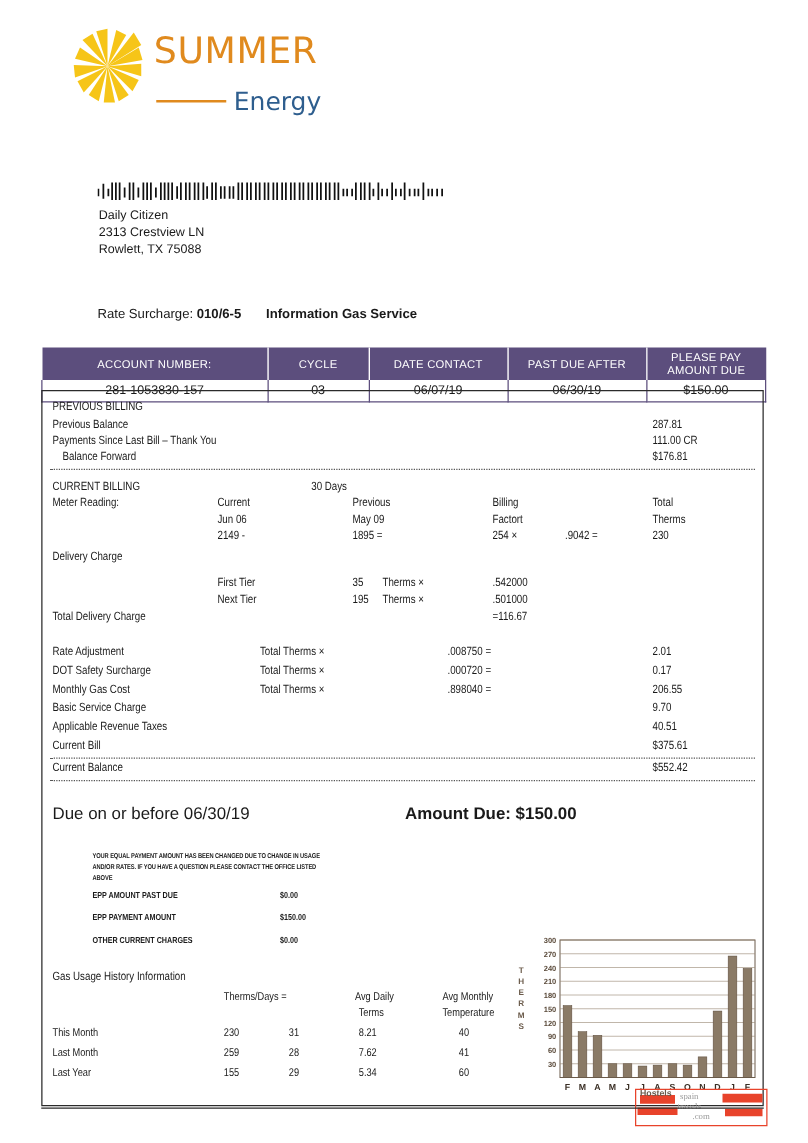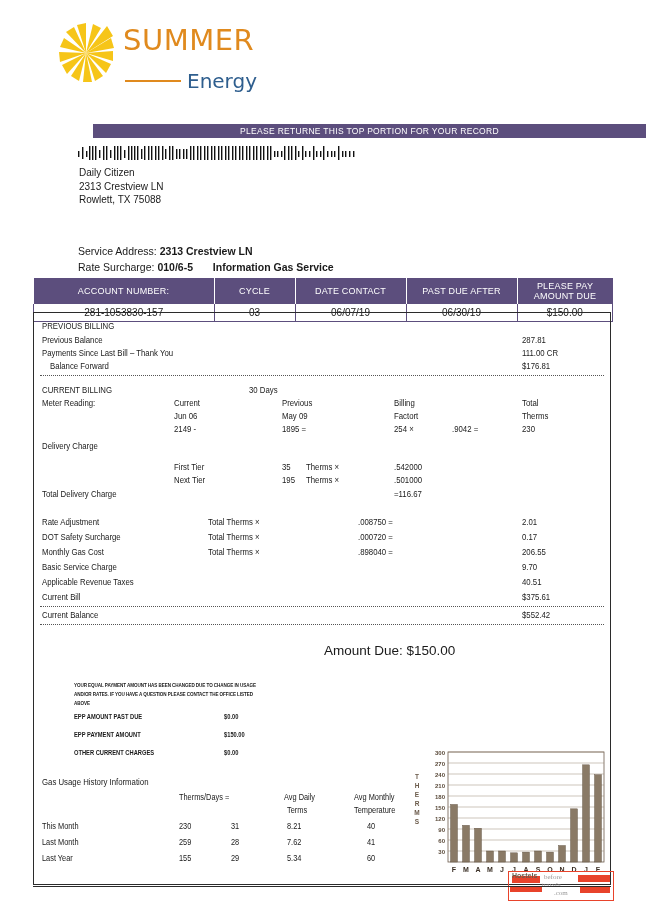--- a/index.html
+++ b/index.html
@@ -182,21 +182,21 @@
     height: 0;
   }
 
   .big-due {
     position: absolute;
     font-size: 13.5px;
   }
   .big-amt {
     position: absolute;
     font-size: 13.5px;
-    font-weight: normal;
+    font-weight: bold;
     text-align: center;
   }
 
   .fineprint {
     position: absolute;
     font-size: 5.6px;
     line-height: 8px;
     letter-spacing: -0.1px;
     white-space: nowrap;
     font-weight: bold;
@@ -296,21 +296,20 @@
       <div class="logo-summer">SUMMER</div>
       <div class="logo-energy-row">
         <span class="logo-rule"></span>
         <span class="logo-energy">Energy</span>
       </div>
     </div>
   </div>
 
 
 
-  <div class="purple-banner">PLEASE RETURNE THIS TOP PORTION FOR YOUR RECORD</div>
 
   <svg class="barcode" viewBox="0 0 285 18" preserveAspectRatio="none">
     <g fill="#111">
       <rect x="0" y="6" width="1.4" height="6"></rect>
         <rect x="4" y="2" width="1.4" height="12"></rect>
       <rect x="8" y="6" width="1.4" height="6"></rect>
         <rect x="11" y="1" width="1.4" height="14"></rect>
       <rect x="14" y="1" width="1.4" height="14"></rect>
         <rect x="17" y="1" width="1.4" height="14"></rect>
       <rect x="21" y="5" width="1.4" height="8"></rect>
@@ -390,24 +389,20 @@
   </svg>
 
   <div class="mail-addr">
     <div>Daily Citizen</div>
     <div>2313 Crestview LN</div>
     <div>Rowlett, TX 75088</div>
   </div>
 
   <div class="svc-block">
     <div>
-      <span>Service Address:</span>
-      <b>2313 Crestview LN</b>
-    </div>
-    <div>
       <span>Rate Surcharge:</span>
       <b>010/6-5</b>
       <span class="svc-gap"></span>
       <b>Information Gas Service</b>
     </div>
   </div>
 
   <table class="acct-table">
     <thead>
       <tr>
@@ -497,20 +492,21 @@
     <div class="row narrow" style="left:488px; top:263px;">40.51</div>
 
     <div class="row narrow" style="left:8px; top:278px;">Current Bill</div>
     <div class="row narrow" style="left:488px; top:278px;">$375.61</div>
     <div class="dotted" style="left:6px; top:293px; width:564px;"></div>
 
     <div class="row narrow" style="left:8px; top:296px;">Current Balance</div>
     <div class="row narrow" style="left:488px; top:296px;">$552.42</div>
     <div class="dotted" style="left:6px; top:311px; width:564px;"></div>
 
+    <div class="big-due" style="left:8px; top:330px;">Due on or before 06/30/19</div>
     <div class="big-amt" style="left:290px; top:330px;">Amount Due: $150.00</div>
 
     <div class="fineprint narrow" style="left:40px; top:368px;">YOUR EQUAL PAYMENT AMOUNT HAS BEEN CHANGED DUE TO CHANGE IN USAGE</div>
     <div class="fineprint narrow" style="left:40px; top:377px;">AND/OR RATES. IF YOU HAVE A QUESTION PLEASE CONTACT THE OFFICE LISTED</div>
     <div class="fineprint narrow" style="left:40px; top:386px;">ABOVE</div>
 
     <div class="epp-row narrow" style="left:40px; top:400px;">EPP AMOUNT PAST DUE</div>
     <div class="epp-row narrow" style="left:190px; top:400px;">$0.00</div>
     <div class="epp-row narrow" style="left:40px; top:418px;">EPP PAYMENT AMOUNT</div>
     <div class="epp-row narrow" style="left:190px; top:418px;">$150.00</div>
@@ -599,21 +595,21 @@
   </div>
 
   <div class="months-lbl">Months</div>
 
   <div class="watermark">
     <div class="wm-frame"></div>
     <div class="wm-bar" style="left:4px; top:5px; width:28px; height:7px;"></div>
     <div class="wm-bar" style="left:2px; top:15px; width:32px; height:6px;"></div>
     <div class="wm-bar" style="left:70px; top:4px; width:32px; height:7px;"></div>
     <div class="wm-bar" style="left:72px; top:16px; width:30px; height:6px;"></div>
-    <div class="wm-text" style="left:36px; top:2px;">before</div>
+    <div class="wm-text" style="left:36px; top:2px;">spain</div>
     <div class="wm-text" style="left:34px; top:10px;">travels</div>
     <div class="wm-text" style="left:46px; top:18px;">.com</div>
   </div>
   <div style="position:absolute; left:512px; top:872px; font-size:7px; font-weight:bold; color:#6b5b4b;">Hostels</div>
 
   <div class="divline"></div>
 
 </div>
 
 </body></html>

